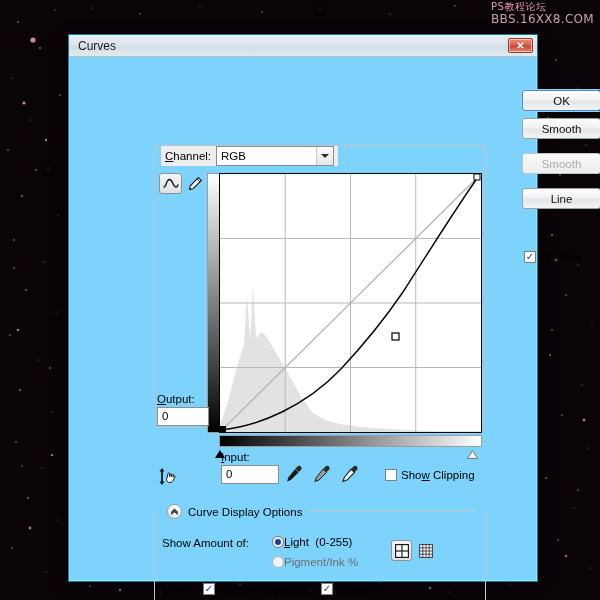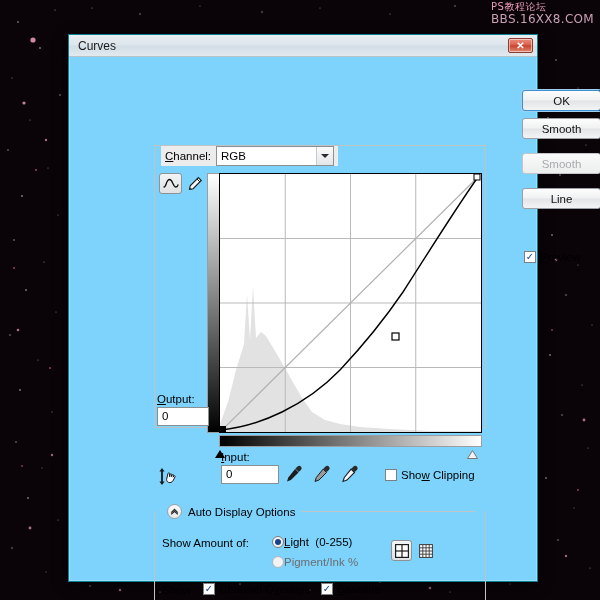--- a/index.html
+++ b/index.html
@@ -444,21 +444,21 @@
     </div>
 
     <div class="cdo-box"></div>
     <div class="cdo-head">
       <span class="cdo-toggle">
         <svg width="9" height="9" viewBox="0 0 9 9">
           <path d="M1.2 5.6 L4.5 2.4 L7.8 5.6" fill="none" stroke="#2b2b2b" stroke-width="1.2"></path>
           <path d="M1.2 7.4 L4.5 4.2 L7.8 7.4" fill="none" stroke="#2b2b2b" stroke-width="1.2"></path>
         </svg>
       </span>
-      <span class="lbl">Auto Display Options</span>
+      <span class="lbl">Curve Display Options</span>
       <span class="cdo-line"></span>
     </div>
 
     <span class="txt" style="left:93px; top:480px;">Show Amount of:</span>
 
     <div class="radio-row" style="left:203px; top:479px;">
       <span class="rbox on"></span>
       <span class="lbl"><span class="u">L</span>ight&nbsp; (0-255)</span>
     </div>
     <div class="radio-row" style="left:203px; top:499px;">

